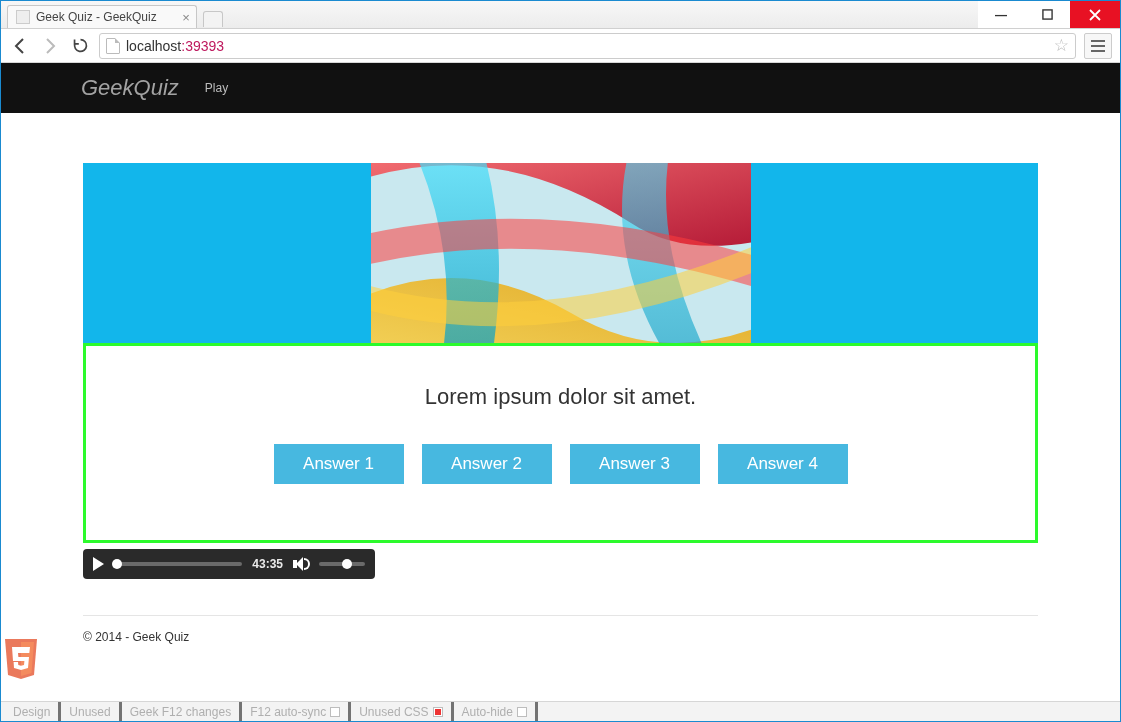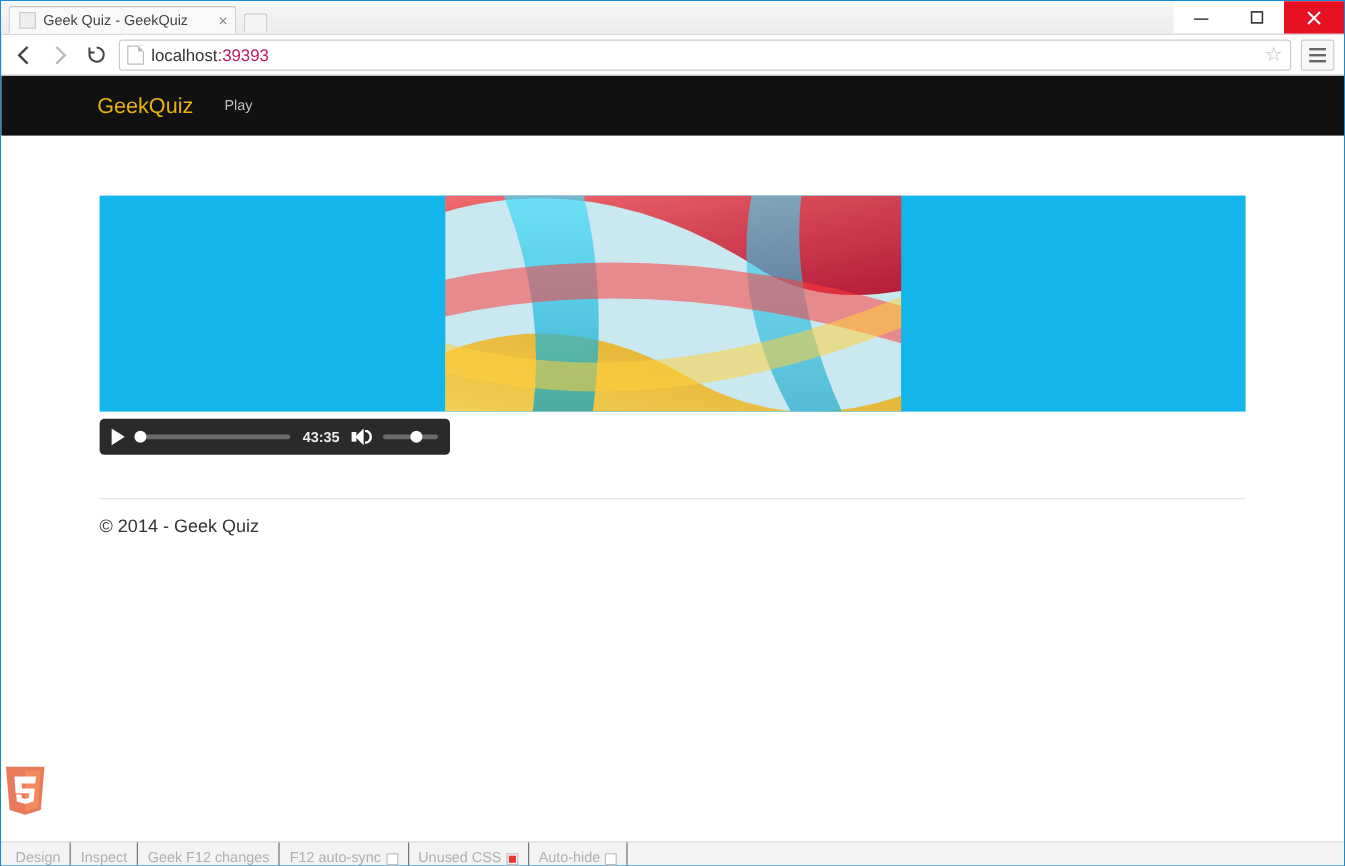--- a/index.html
+++ b/index.html
@@ -150,21 +150,21 @@
   }
 
   
   .site-nav {
     height: 50px;
     background: #111;
     display: flex; align-items: center;
     padding: 0 80px;
     gap: 26px;
   }
-  .brand { color: #eab308; font-size: 18px; }
+  .brand { color: #a3a3a3; font-size: 22px; font-style: italic; }
   .navlink { color: #bdbdbd; font-size: 12px; cursor: pointer; }
 
   .page-body {
     width: 955px;
     margin: 50px auto 0;
   }
 
   .hero {
     height: 180px;
     background: #12b6eb;
@@ -259,21 +259,21 @@
   .vol .thumb {
     position: absolute; left: 60%; top: 50%; transform: translate(-50%,-50%);
     width: 10px; height: 10px; border-radius: 50%; background: #fff;
   }
 
   hr.sep {
     margin-top: 36px;
     border: none; border-top: 1px solid #e5e5e5;
   }
   .footer {
-    color: #333; font-size: 15px;
+    color: #333; font-size: 12px;
     padding: 14px 0 24px;
   }
 
   
   .shield {
     position: absolute;
     left: 0; bottom: 20px;
     width: 40px; height: 44px;
     opacity: 0.75;
   }
@@ -284,22 +284,22 @@
     background: #f3f3f3;
     border-top: 1px solid #d6d6d6;
     display: flex; align-items: center;
     padding: 0 4px;
     font-size: 12px;
     color: #afafaf;
     gap: 0;
   }
   .statusbar .cell {
     padding: 0 8px;
-    border-right: 1px solid #737373;
-    display: flex; align-items: flex-end; gap: 4px;
+    border-right: 3px solid #737373;
+    display: flex; align-items: center; gap: 4px;
     cursor: pointer;
     height: 100%;
   }
   .sq {
     width: 10px; height: 10px;
     border: 1px solid #bdbdbd; background: #fff;
     display: inline-block;
   }
   .sq.red::after {
     content: ""; display: block;
@@ -395,20 +395,29 @@
             <path d="M-20 20 Q120 -30 260 60 Q320 100 420 70 L420 -20 L-20 -20 Z" fill="url(#g1)" opacity="0.9"></path>
             <path d="M-40 150 Q80 80 200 150 Q300 210 420 150 L420 220 L-40 220 Z" fill="url(#g2)" opacity="0.85"></path>
             <path d="M40 -20 Q90 90 70 200 L120 200 Q140 80 110 -20 Z" fill="url(#g3)" opacity="0.7"></path>
             <path d="M260 -20 Q230 90 300 200 L340 200 Q280 80 300 -20 Z" fill="url(#g3)" opacity="0.6"></path>
             <path d="M-20 90 Q180 40 420 120" fill="none" stroke="#ff3d3d" stroke-width="30" opacity="0.55"></path>
             <path d="M-20 130 Q180 190 420 80" fill="none" stroke="#ffcf3d" stroke-width="24" opacity="0.55"></path>
           </svg>
         </div>
       </div>
 
+      <div class="quiz-card">
+        <div class="question">Lorem ipsum dolor sit amet.</div>
+        <div class="answers">
+          <button class="answer-btn">Answer 1</button>
+          <button class="answer-btn">Answer 2</button>
+          <button class="answer-btn">Answer 3</button>
+          <button class="answer-btn">Answer 4</button>
+        </div>
+      </div>
 
       <div class="audio-bar">
         <div class="play-tri"></div>
         <div class="track">
           <div class="thumb"></div>
         </div>
         <div class="time">43:35</div>
         <div class="speaker">
             <span class="waves"></span>
           </div>
@@ -427,21 +436,21 @@
       <path d="M11 10 H29 L28.3 16 H17 L17.4 20 H28 L27 31 L20 33 L13 31 L12.6 25 H17 L17.3 28 L20 28.8 L23 28 L23.4 24 H12 Z" fill="#fff"></path>
     </svg>
 
   </div>
 
   <div class="statusbar">
     <div class="cell">
         <span>Design</span>
       </div>
     <div class="cell">
-        <span>Inspect</span>
+        <span>Unused</span>
       </div>
     <div class="cell">
         <span>Geek F12 changes</span>
       </div>
     <div class="cell">
         <span>F12 auto-sync</span>
         <span class="sq"></span>
       </div>
     <div class="cell">
         <span>Unused CSS</span>

